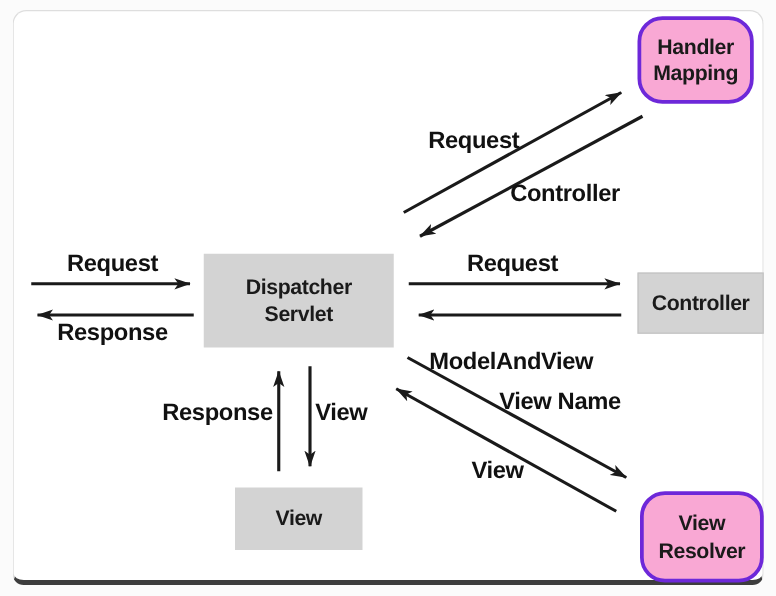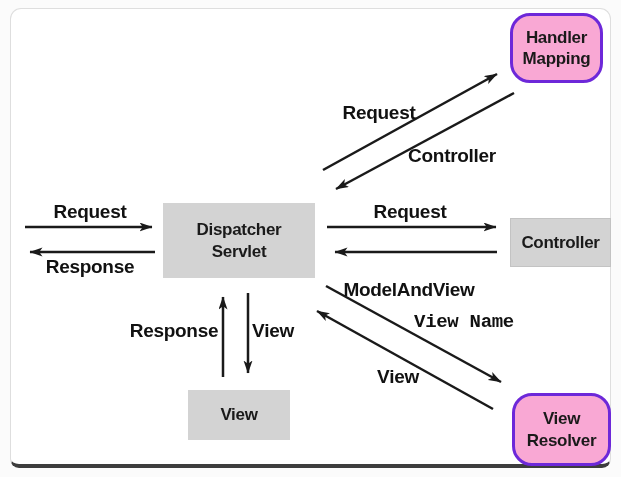--- a/index.html
+++ b/index.html
@@ -115,18 +115,18 @@
   <div class="node rect" style="left:188px; top:390px; width:102px; height:50px;">
     <span class="label-inner">View</span>
   </div>
 
   <div class="edge-label" style="left:90px; top:212px;">Request</div>
   <div class="edge-label" style="left:90px; top:267px;">Response</div>
   <div class="edge-label" style="left:379px; top:113px;">Request</div>
   <div class="edge-label" style="left:452px; top:156px;">Controller</div>
   <div class="edge-label" style="left:410px; top:212px;">Request</div>
   <div class="edge-label" style="left:409px; top:266px;margin-top:24px;">ModelAndView</div>
-  <div class="edge-label" style="left:464px; top:322px;font-family:Liberation Mono, monospace;">View Name</div>
+  <div class="edge-label" style="left:448px; top:322px;">View Name</div>
   <div class="edge-label" style="left:398px; top:377px;">View</div>
   <div class="edge-label" style="left:174px; top:331px;">Response</div>
   <div class="edge-label" style="left:273px; top:331px;">View</div>
 
 </div>
 
 </body></html>

